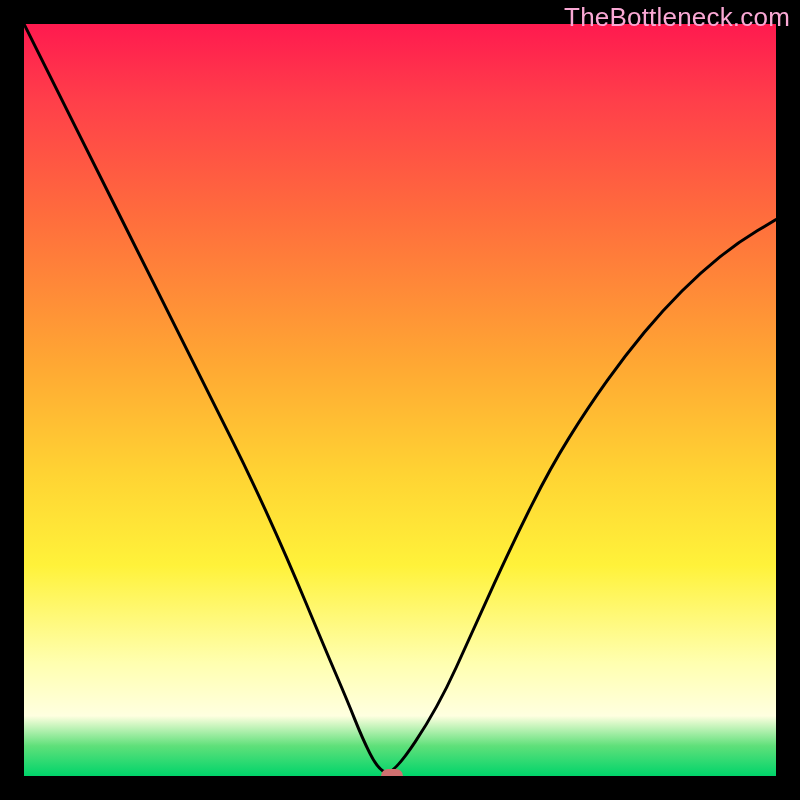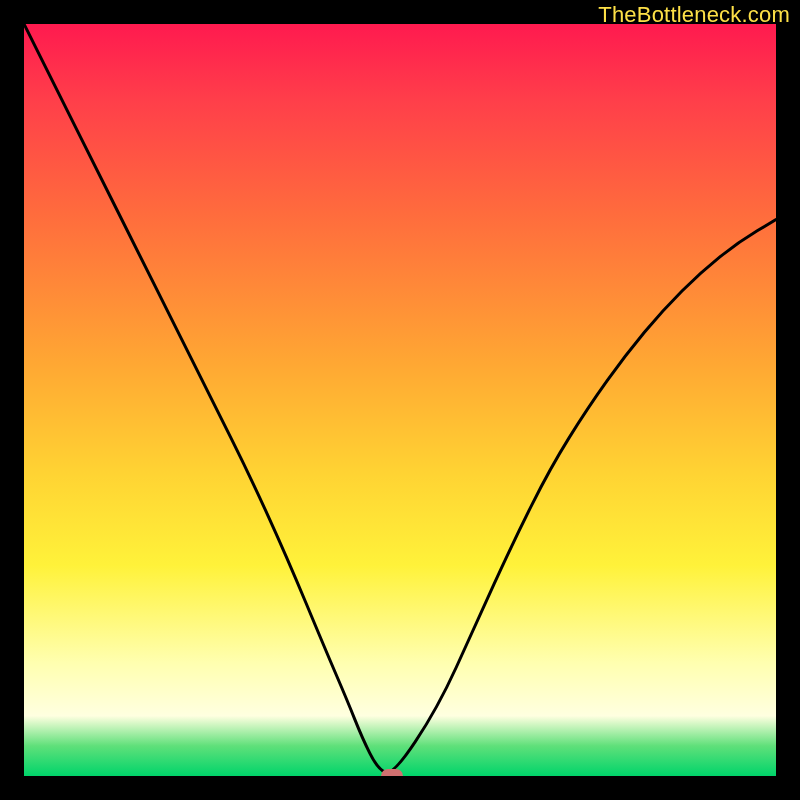--- a/index.html
+++ b/index.html
@@ -39,23 +39,23 @@
       #ffffb0 85%,
       #ffffe0 92%,
       #5fe07a 96%,
       #00d46a 100%
     );
   }
   .watermark {
     position: absolute;
     top: 2px;
     right: 10px;
-    color: #fde047;
+    color: #f9a8d4;
     font-family: "Verdana", "Arial", sans-serif;
-    font-size: 22px;
+    font-size: 26px;
     letter-spacing: 0.2px;
     pointer-events: none;
     user-select: none;
   }
   .curve-svg {
     position: absolute;
     inset: 0;
     width: 100%;
     height: 100%;
   }

